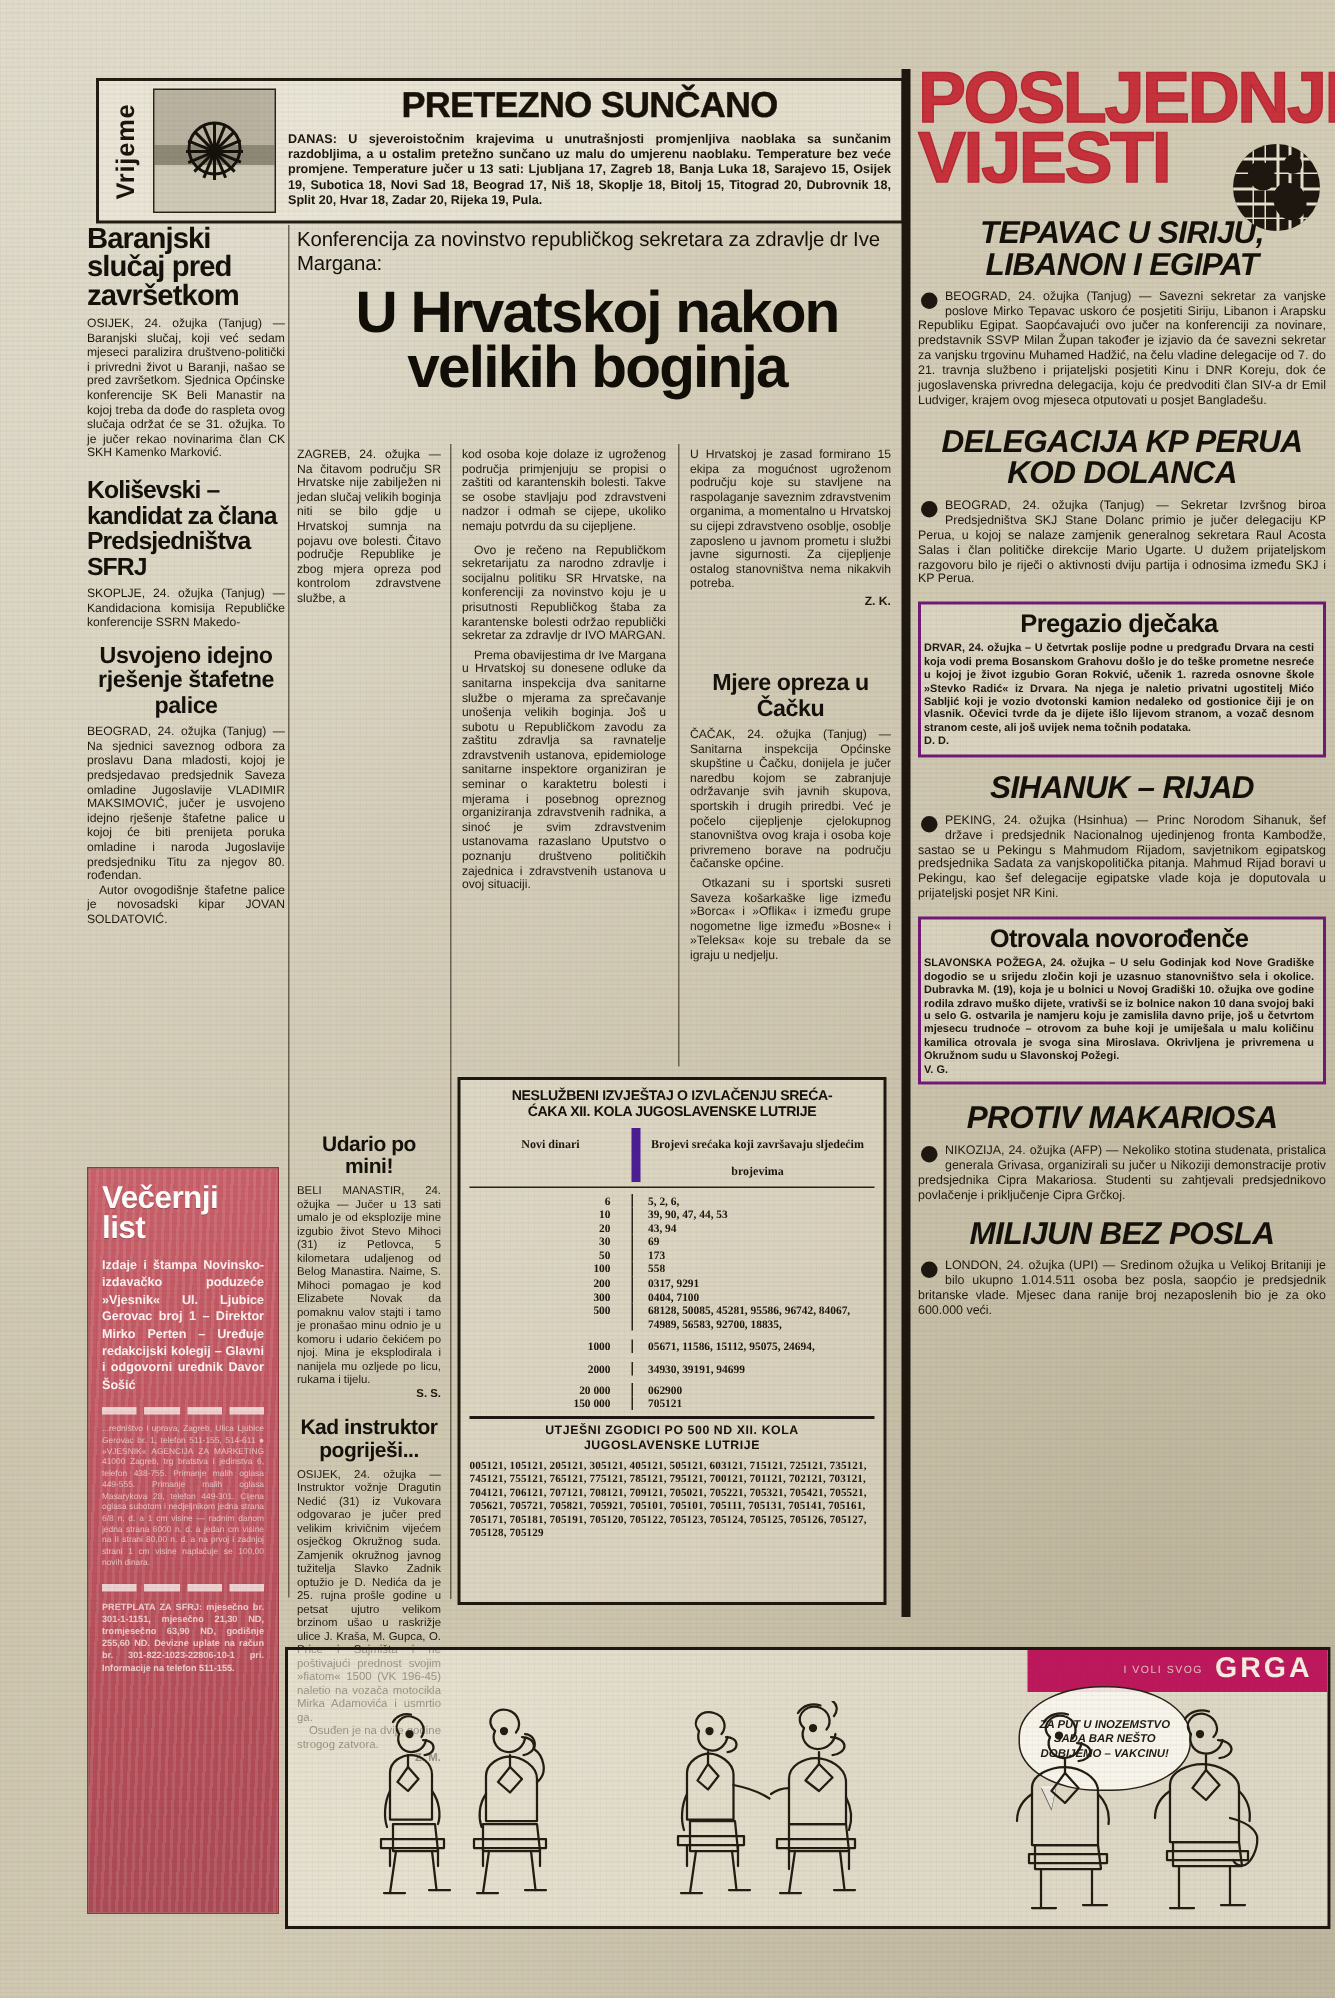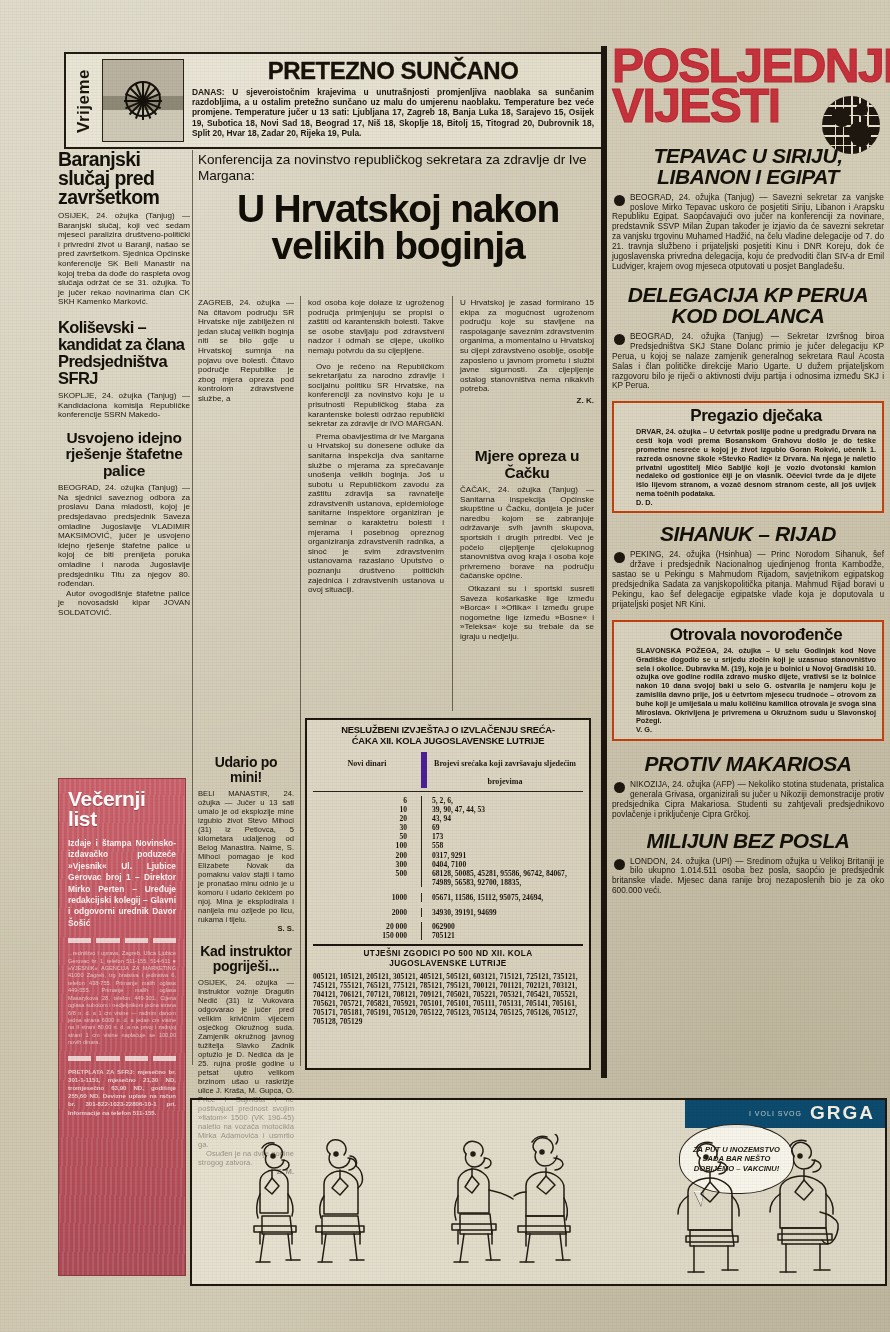--- a/index.html
+++ b/index.html
@@ -170,40 +170,40 @@
     font-family:"Liberation Sans", sans-serif;font-weight:bold;text-align:center;
     color:#14100a;letter-spacing:-.4px;font-style:italic;
   }
   .bullet{
     display:inline-block;width:11px;height:11px;border-radius:50%;background:#1d1710;
     float:left;margin:2px 5px 0 2px;
   }
   .rt-body{font-size:8.3px;line-height:9.9px;}
 
   .boxart{
-    border:2px solid #c2410c;padding:4px 6px 4px 22px;background:rgba(243,239,226,.30);
+    border:2px solid #701a75;padding:4px 6px 4px 2px;background:rgba(243,239,226,.30);
     box-sizing:border-box;
   }
   .boxart h4{
     margin:0 0 3px 0;font-family:"Liberation Sans", sans-serif;font-weight:bold;
     font-size:17px;line-height:18px;text-align:center;color:#14100a;letter-spacing:-.4px;
   }
   .boxart p{
     margin:0;font-family:"Liberation Sans", sans-serif;font-size:7.3px;line-height:8.8px;
     text-align:justify;color:#1d1710;font-weight:600;
   }
   .sig{text-align:right;display:block;font-weight:bold;}
 
   
   #cartoon{
     position:absolute;left:190px;top:1098px;width:693px;height:184px;
     border:2px solid #1d1710;background:rgba(246,242,230,.55);overflow:hidden;
   }
   #grga{
-    position:absolute;right:0px;top:-2px;width:200px;height:30px;background:#0c4a6e;
+    position:absolute;right:0px;top:-2px;width:200px;height:30px;background:#be185d;
     color:#f4efe0;display:flex;align-items:center;justify-content:flex-end;
     padding-right:10px;box-sizing:border-box;
     font-family:"Liberation Sans", sans-serif;font-weight:bold;font-size:19px;letter-spacing:2px;
   }
   #grga .small{font-size:7px;font-weight:normal;opacity:.75;letter-spacing:1px;margin-right:8px;}
   #bubble{
     position:absolute;left:487px;top:24px;width:115px;height:70px;
     border:1.6px solid #2a2218;border-radius:48% 48% 46% 46%;
     background:rgba(250,247,238,.9);
     font-family:"Liberation Sans", sans-serif;font-size:7.6px;line-height:9.6px;

